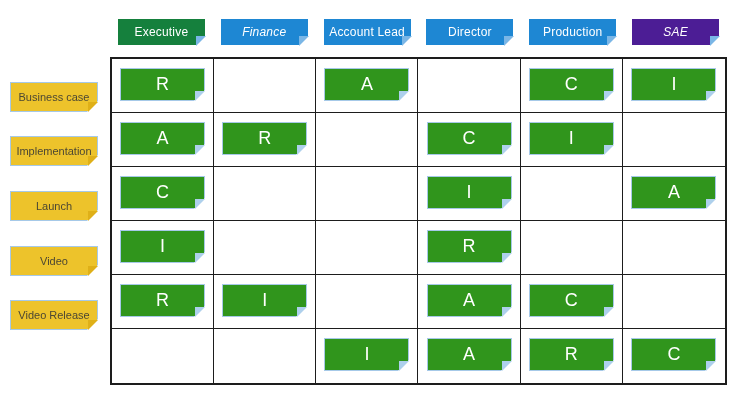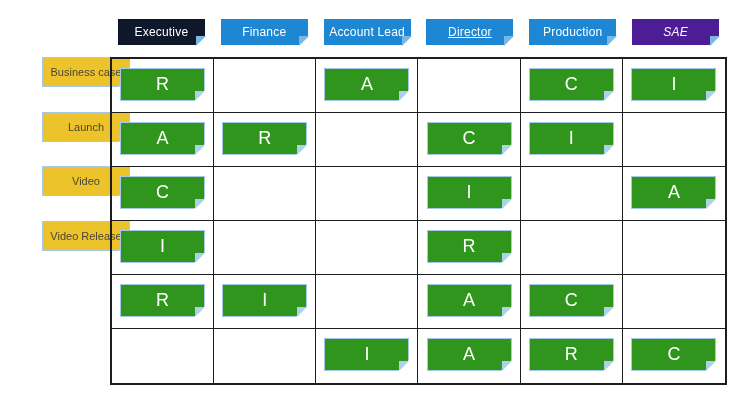--- a/index.html
+++ b/index.html
@@ -30,21 +30,21 @@
     width:87px;height:26px;display:flex;align-items:center;justify-content:center;
     color:#ffffff;font-size:12px;letter-spacing:.2px;
   }
   .header-note .flap{border-top-color:#7ab6e6;}
 
   
   .label-col{
     position:absolute;left:10px;top:57px;width:90px;height:328px;
     display:grid;grid-template-rows:repeat(6,1fr);
   }
-  .label-slot{display:flex;align-items:flex-start;margin-left:32px;}
+  .label-slot{display:flex;align-items:flex-end;}
   .row-label{
     width:88px;height:30px;display:flex;align-items:center;justify-content:center;
     font-size:11px;color:#4c4733;border:1px solid #a6c9e8;
   }
   .row-label .flap{border-top-color:#dfb018;}
 
   
   .grid{
     position:absolute;left:110px;top:57px;width:617px;height:328px;
     box-sizing:border-box;border:2px solid #1d1d1d;
@@ -61,42 +61,42 @@
     color:#ffffff;font-size:18px;border:1px solid #a6c9e8;margin-bottom:3px;
   }
   .cell-note .flap{border-top-color:#aed0ec;}
 </style>
 </head>
 <body>
 
 <div class="canvas">
   <div class="header-row" id="headerRow">
       <div class="header-slot">
-        <div class="note header-note" style="background: #0f172a; text-align: right;">
+        <div class="note header-note" style="background: #15803d; text-align: right;">
           <span>Executive</span>
           <i class="cut"></i>
           <i class="flap"></i>
         </div>
       </div>
       <div class="header-slot">
-        <div class="note header-note" style="background: rgb(30, 135, 211);">
+        <div class="note header-note" style="background: rgb(30, 135, 211); font-style: italic;">
           <span>Finance</span>
           <i class="cut"></i>
           <i class="flap"></i>
         </div>
       </div>
       <div class="header-slot">
         <div class="note header-note" style="background: rgb(30, 135, 211);">
           <span>Account Lead</span>
           <i class="cut"></i>
           <i class="flap"></i>
         </div>
       </div>
       <div class="header-slot">
-        <div class="note header-note" style="background: rgb(30, 135, 211); text-decoration: underline;">
+        <div class="note header-note" style="background: rgb(30, 135, 211);">
           <span>Director</span>
           <i class="cut"></i>
           <i class="flap"></i>
         </div>
       </div>
       <div class="header-slot">
         <div class="note header-note" style="background: rgb(30, 135, 211);">
           <span>Production</span>
           <i class="cut"></i>
           <i class="flap"></i>
@@ -107,20 +107,27 @@
           <span>SAE</span>
           <i class="cut"></i>
           <i class="flap"></i>
         </div>
       </div>
     </div>
   <div class="label-col" id="labelCol">
       <div class="label-slot">
         <div class="note row-label" style="background: rgb(237, 195, 43);">
           <span>Business case</span>
+          <i class="cut"></i>
+          <i class="flap"></i>
+        </div>
+      </div>
+      <div class="label-slot">
+        <div class="note row-label" style="background: rgb(237, 195, 43);">
+          <span>Implementation</span>
           <i class="cut"></i>
           <i class="flap"></i>
         </div>
       </div>
       <div class="label-slot">
         <div class="note row-label" style="background: rgb(237, 195, 43);">
           <span>Launch</span>
           <i class="cut"></i>
           <i class="flap"></i>
         </div>

